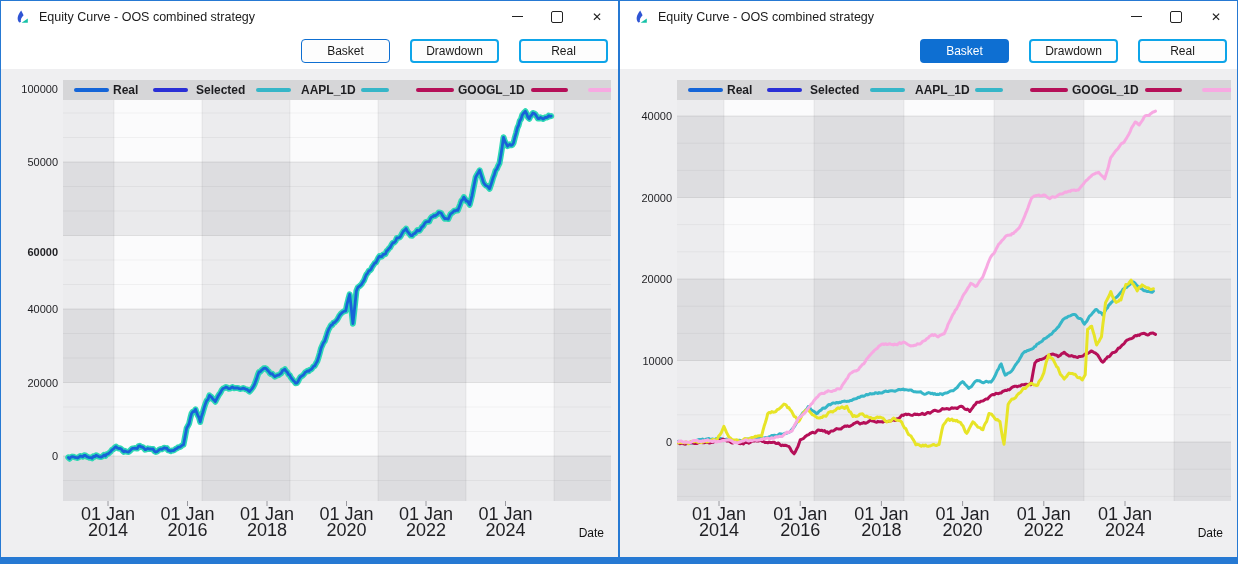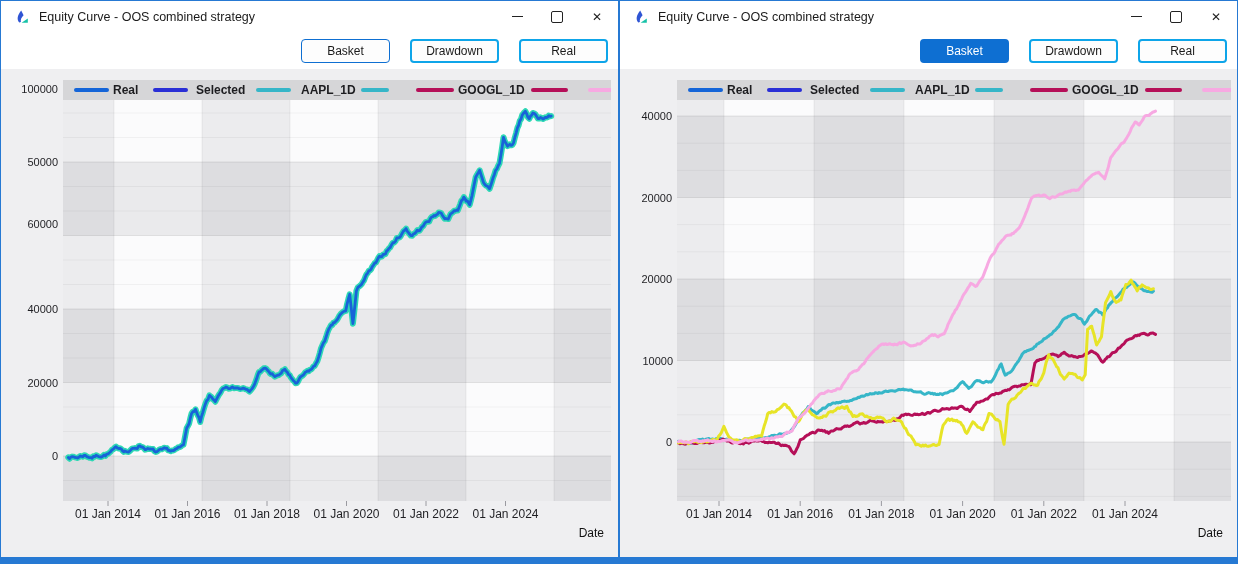--- a/index.html
+++ b/index.html
@@ -16,21 +16,21 @@
   .btnrow{position:absolute;top:38px;right:10px;display:flex;gap:20px;}
   .btn{width:89px;height:24px;border:2px solid #0ea5e9;border-radius:4px;background:#fdfdfd;font-size:12px;color:#1a1a1a;display:flex;align-items:center;justify-content:center;box-sizing:border-box;}
   .btn--focused{border:1.5px solid #0e6fd2;}
   .btn--active{background:#0e6fd2;border-color:#0e6fd2;color:#ffffff;}
   .chart-area{position:absolute;top:68px;left:0;width:617px;height:488px;background:#efeff1;}
   .chart-area svg{position:absolute;top:0;left:0;}
   .legend{position:absolute;height:20px;background:#d6d6d8;overflow:hidden;}
   .legend .sw{position:absolute;top:8px;height:3.5px;border-radius:2px;}
   .legend .lbl{position:absolute;top:3px;font-size:12px;font-weight:700;color:#1d1d20;white-space:nowrap;}
   .ax-y{position:absolute;width:50px;height:16px;line-height:16px;text-align:right;font-size:11px;color:#1f1f23;}
-  .ax-x{position:absolute;width:90px;height:16px;line-height:16px;text-align:center;font-size:12px;color:#1f1f23;}
+  .ax-x{position:absolute;width:90px;height:16px;line-height:16px;text-align:center;font-size:18px;color:#1f1f23;}
   .date-label{position:absolute;right:14px;top:457px;font-size:12px;color:#111;}
 </style>
 </head>
 <body>
 
 <div class="screen">
 
   <div class="window">
     <div class="titlebar">
       <svg class="app-icon" viewBox="0 0 16 16">
@@ -115,21 +115,21 @@
           <span class="sw" style="left: 298px; width: 28px; background: rgb(54, 182, 200);"></span>
           <span class="sw" style="left: 353px; width: 38px; background: rgb(181, 15, 88);"></span>
           <span class="lbl" style="left: 395px;">GOOGL_1D</span>
           <span class="sw" style="left: 468px; width: 37px; background: rgb(181, 15, 88);"></span>
           <span class="sw" style="left: 525px; width: 35px; background: rgb(247, 169, 226);"></span>
         </div>
       <div class="date-label">Date</div>
     <div class="ax-y" style="left: 7px; top: 379px;">0</div>
         <div class="ax-y" style="left: 7px; top: 305.5px;">20000</div>
         <div class="ax-y" style="left: 7px; top: 232px;">40000</div>
-        <div class="ax-y" style="left: 7px; top: 147px;">60000</div>
+        <div class="ax-y" style="left: 7px; top: 175px; font-weight: bold;">60000</div>
         <div class="ax-y" style="left: 7px; top: 85px;">50000</div>
         <div class="ax-y" style="left: 7px; top: 11.5px;">100000</div>
         <div class="ax-x" style="left: 62px; top: 437px;">01 Jan 2014</div>
         <div class="ax-x" style="left: 141.5px; top: 437px;">01 Jan 2016</div>
         <div class="ax-x" style="left: 221px; top: 437px;">01 Jan 2018</div>
         <div class="ax-x" style="left: 300.5px; top: 437px;">01 Jan 2020</div>
         <div class="ax-x" style="left: 380px; top: 437px;">01 Jan 2022</div>
         <div class="ax-x" style="left: 459.5px; top: 437px;">01 Jan 2024</div>
       </div>
   </div>

